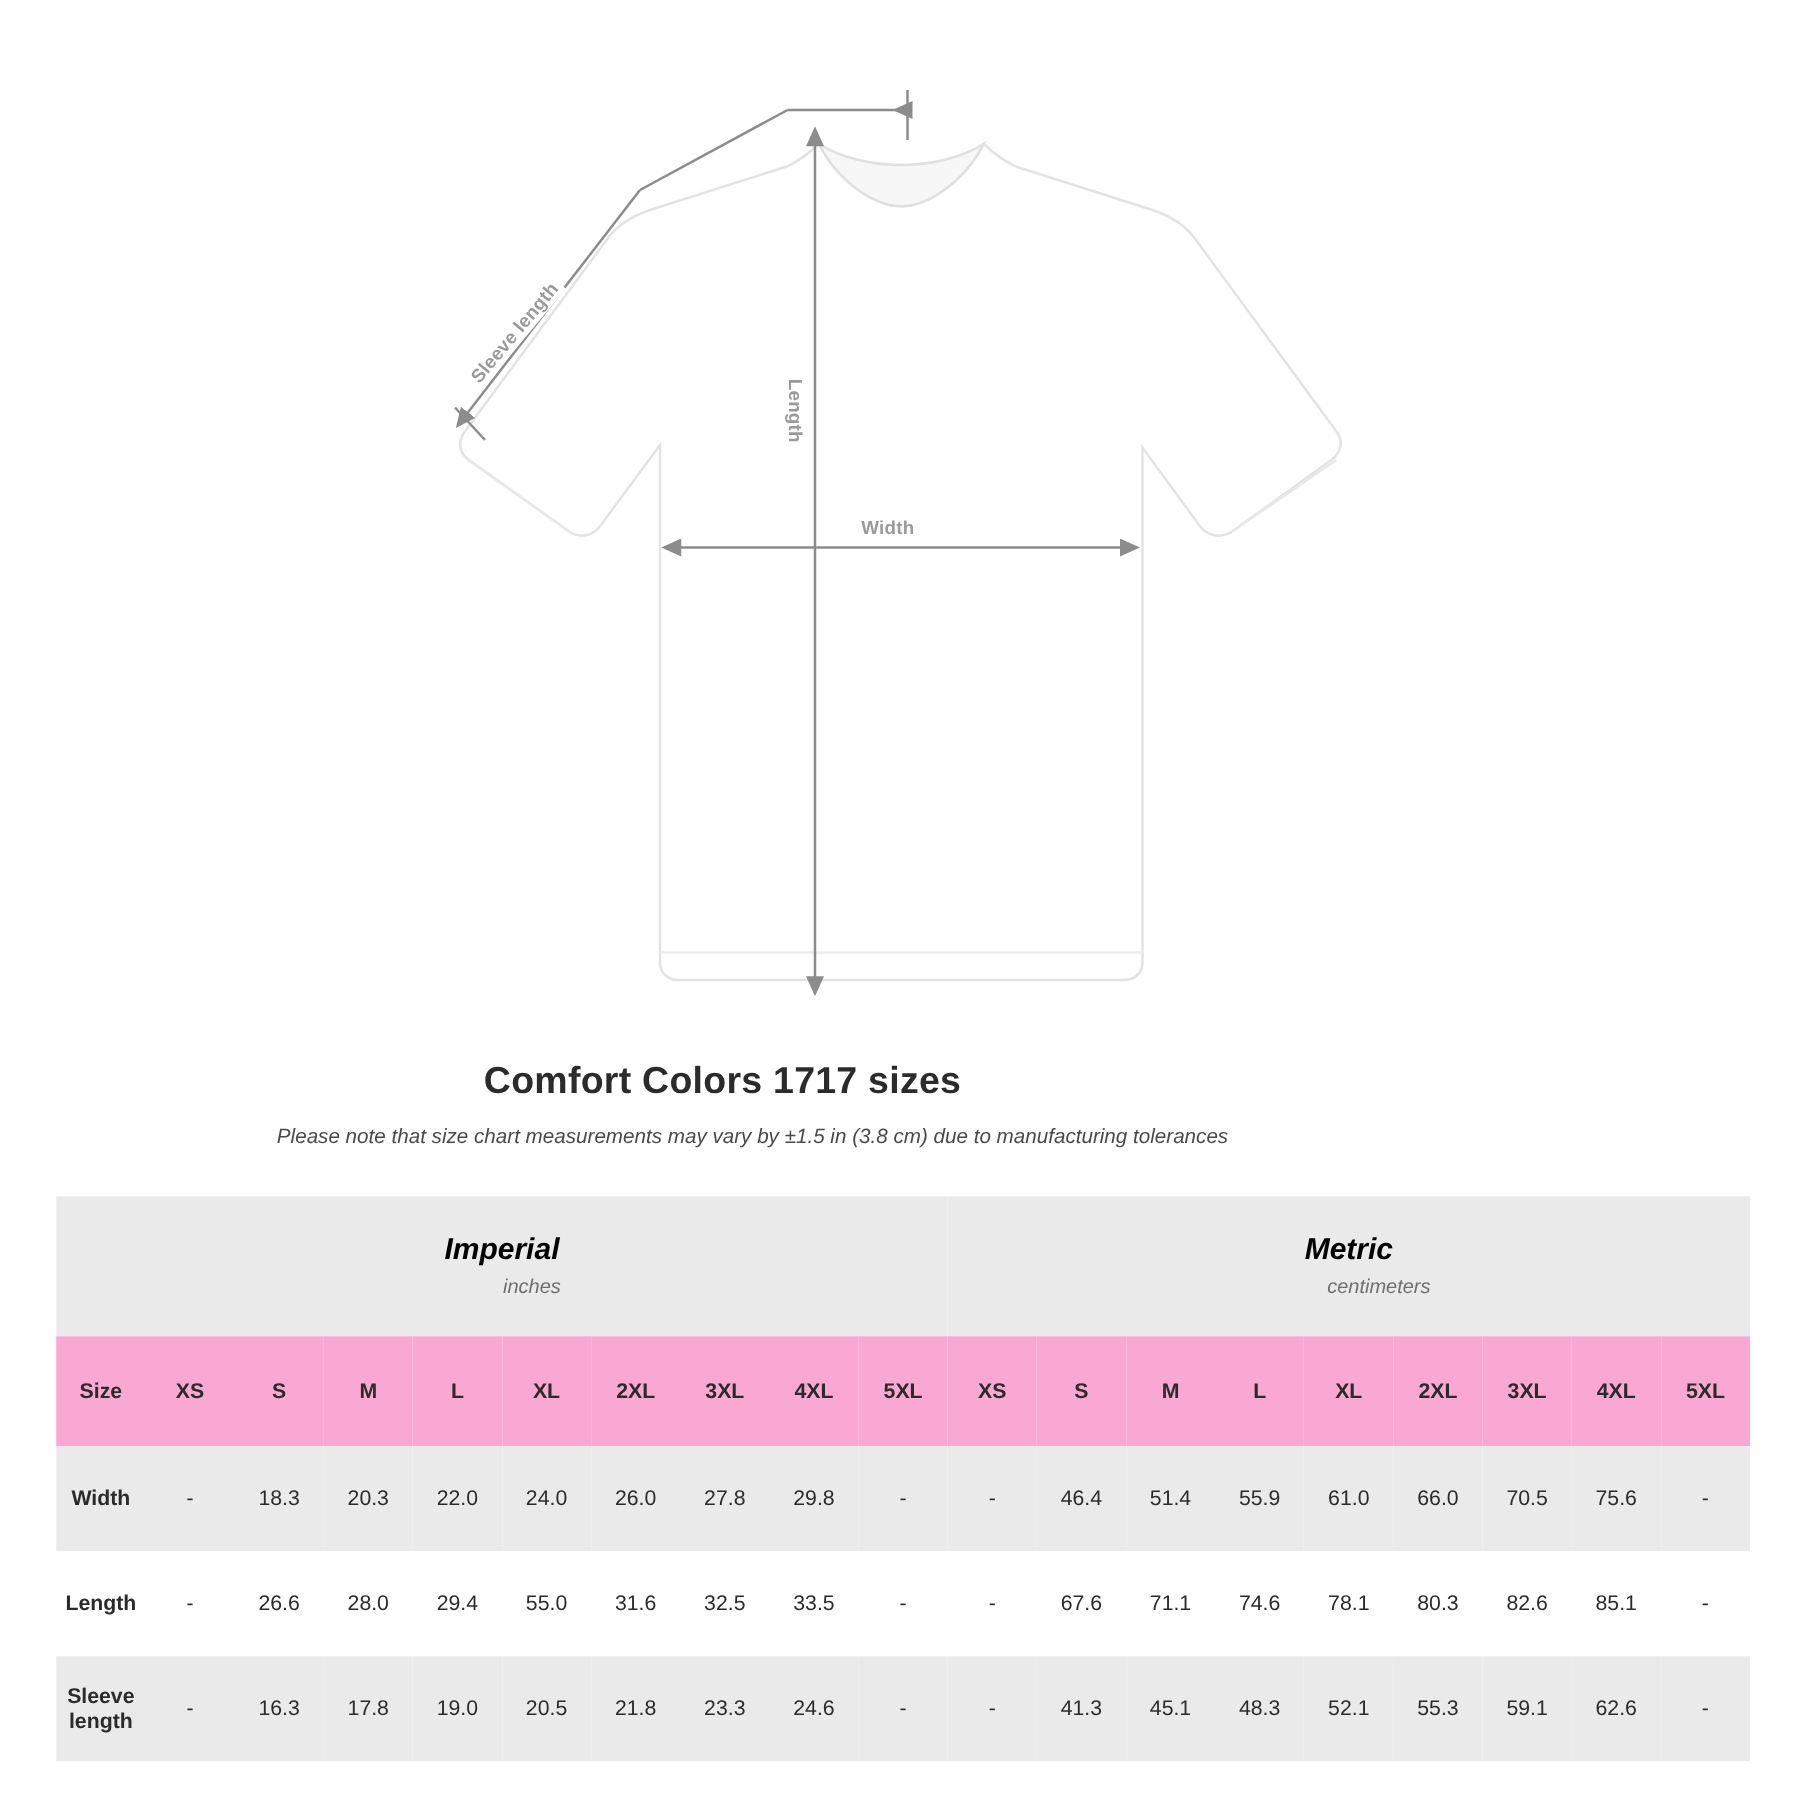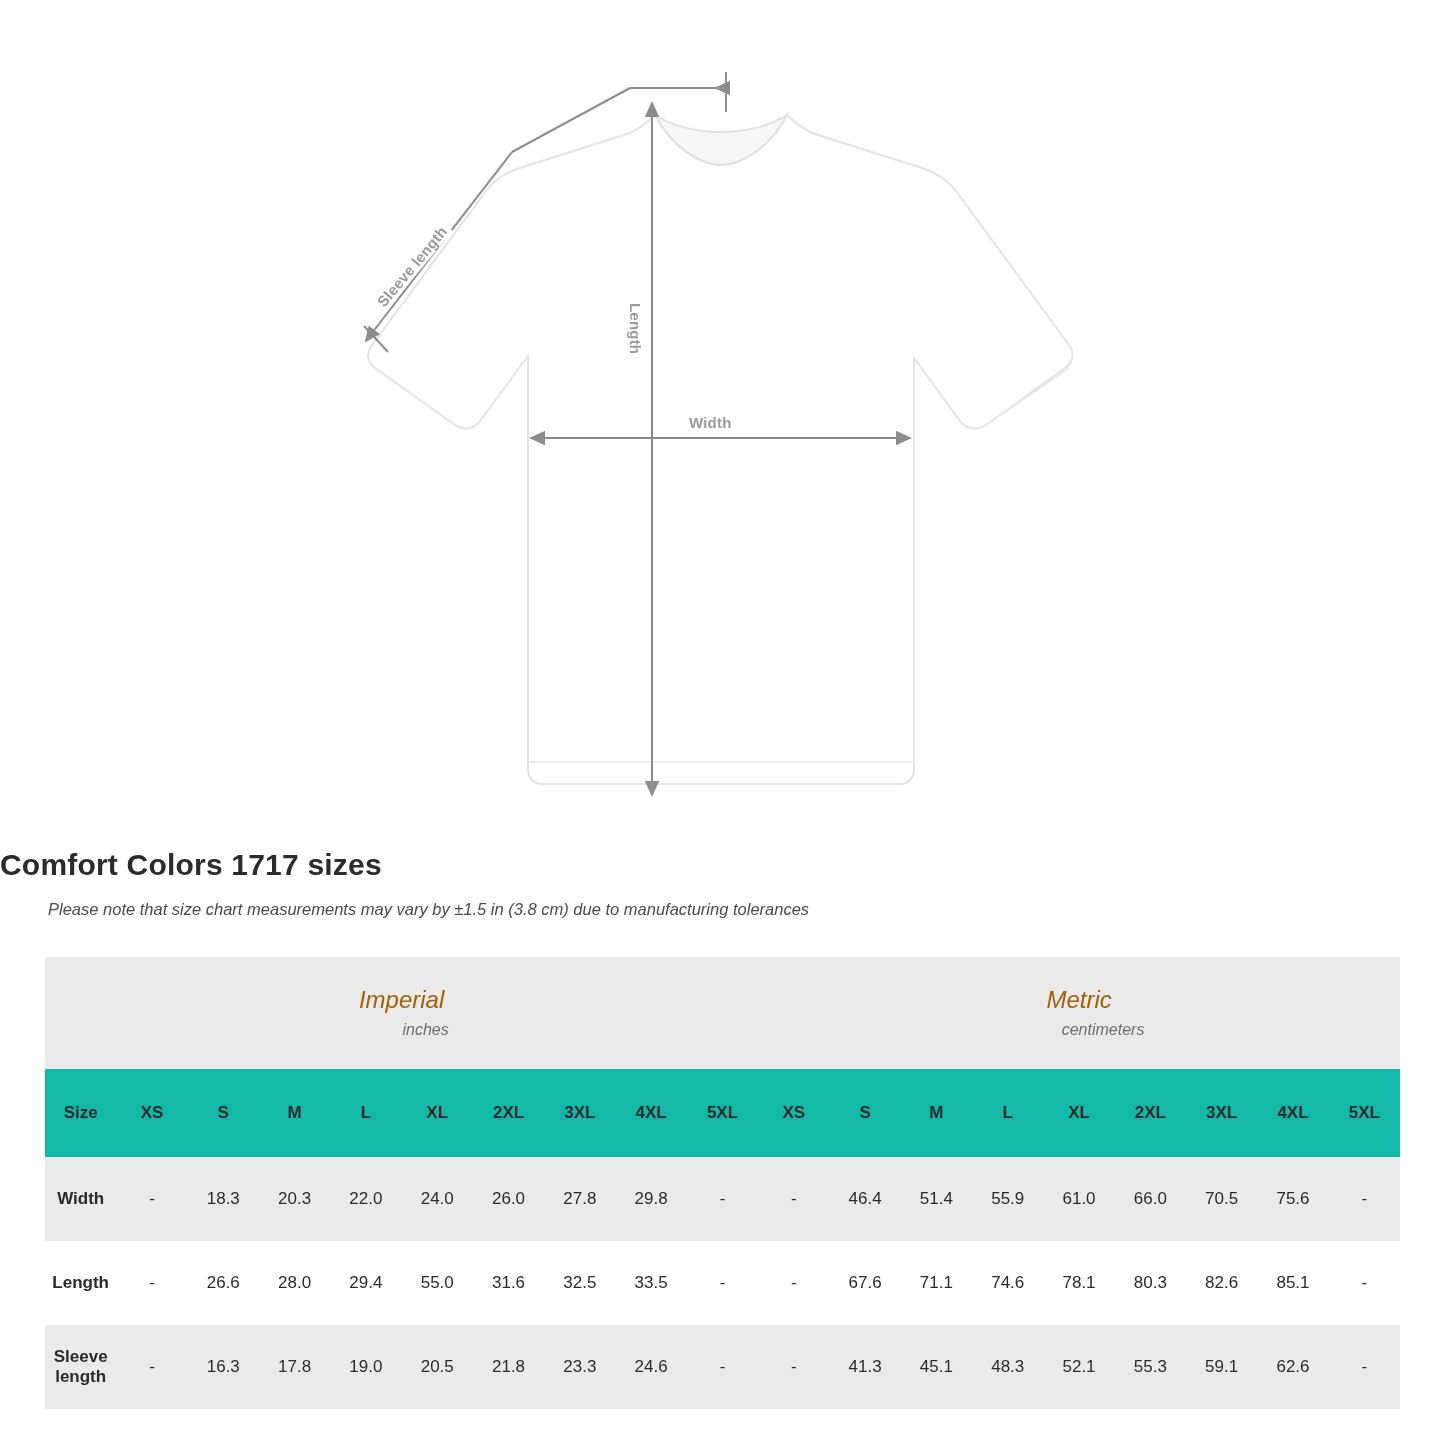--- a/index.html
+++ b/index.html
@@ -52,20 +52,21 @@
     left: 384px;
     top: 296px;
     transform: rotate(-50deg);
     transform-origin: left bottom;
     background: #ffffff;
     padding: 0 4px;
   }
 
   
   .title-block {
+    text-align: center;
     width: 1156px;
   }
   .chart-title {
     font-size: 30px;
     font-weight: bold;
     color: #2b2b2b;
     margin: 0;
     padding-top: 18px;
     letter-spacing: 0.2px;
   }
@@ -96,33 +97,33 @@
     vertical-align: middle;
   }
   .unit-head td {
     background: #eaeaea;
     height: 112px;
     padding: 0;
   }
   .unit-name {
     font-size: 24px;
     font-style: italic;
-    font-weight: normal;
-    color: #a16207;
+    font-weight: bold;
+    color: #000000;
     line-height: 1.1;
   }
   .unit-sub {
     font-size: 16px;
     font-style: italic;
     color: #6f6f6f;
     padding-top: 8px;
     padding-left: 48px;
   }
   .head-row td {
-    background: #14b8a6;
+    background: #f9a8d4;
     height: 86px;
     font-size: 17px;
     font-weight: bold;
     color: #2b2b2b;
     margin-top: 20px;
   }
   .head-row td.row-label {
     font-size: 17px;
   }
   tr.data-row td {

